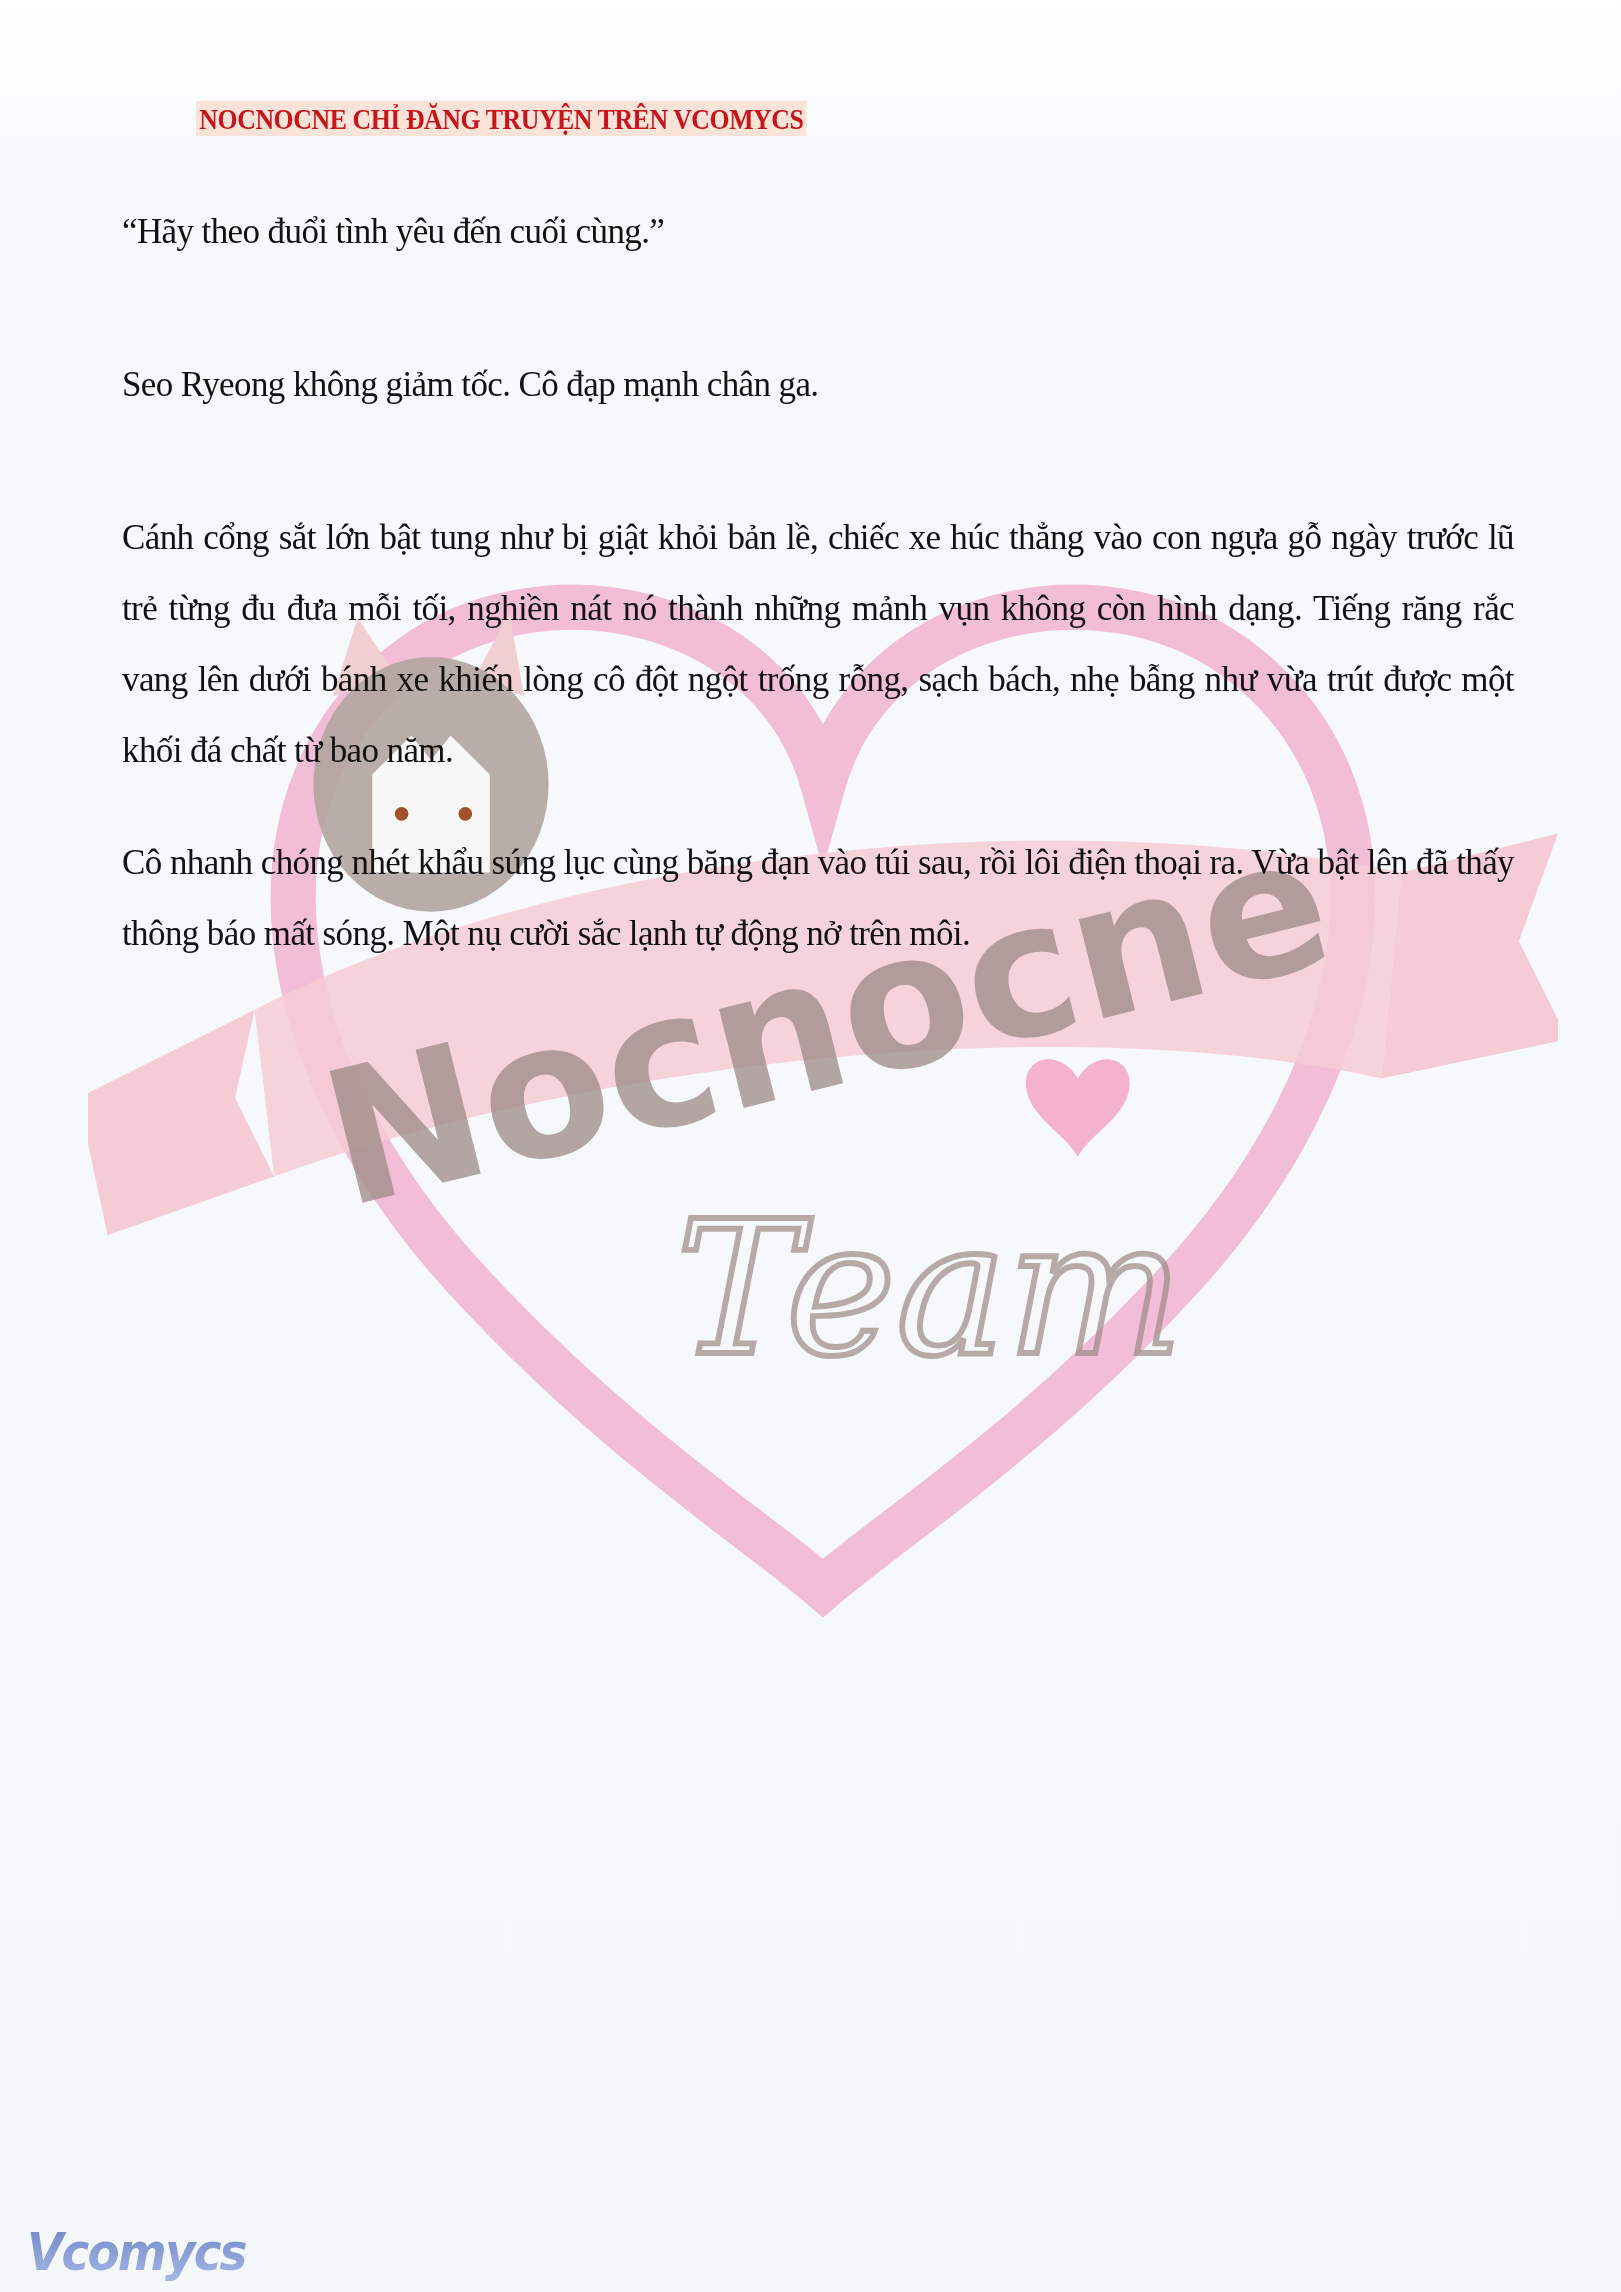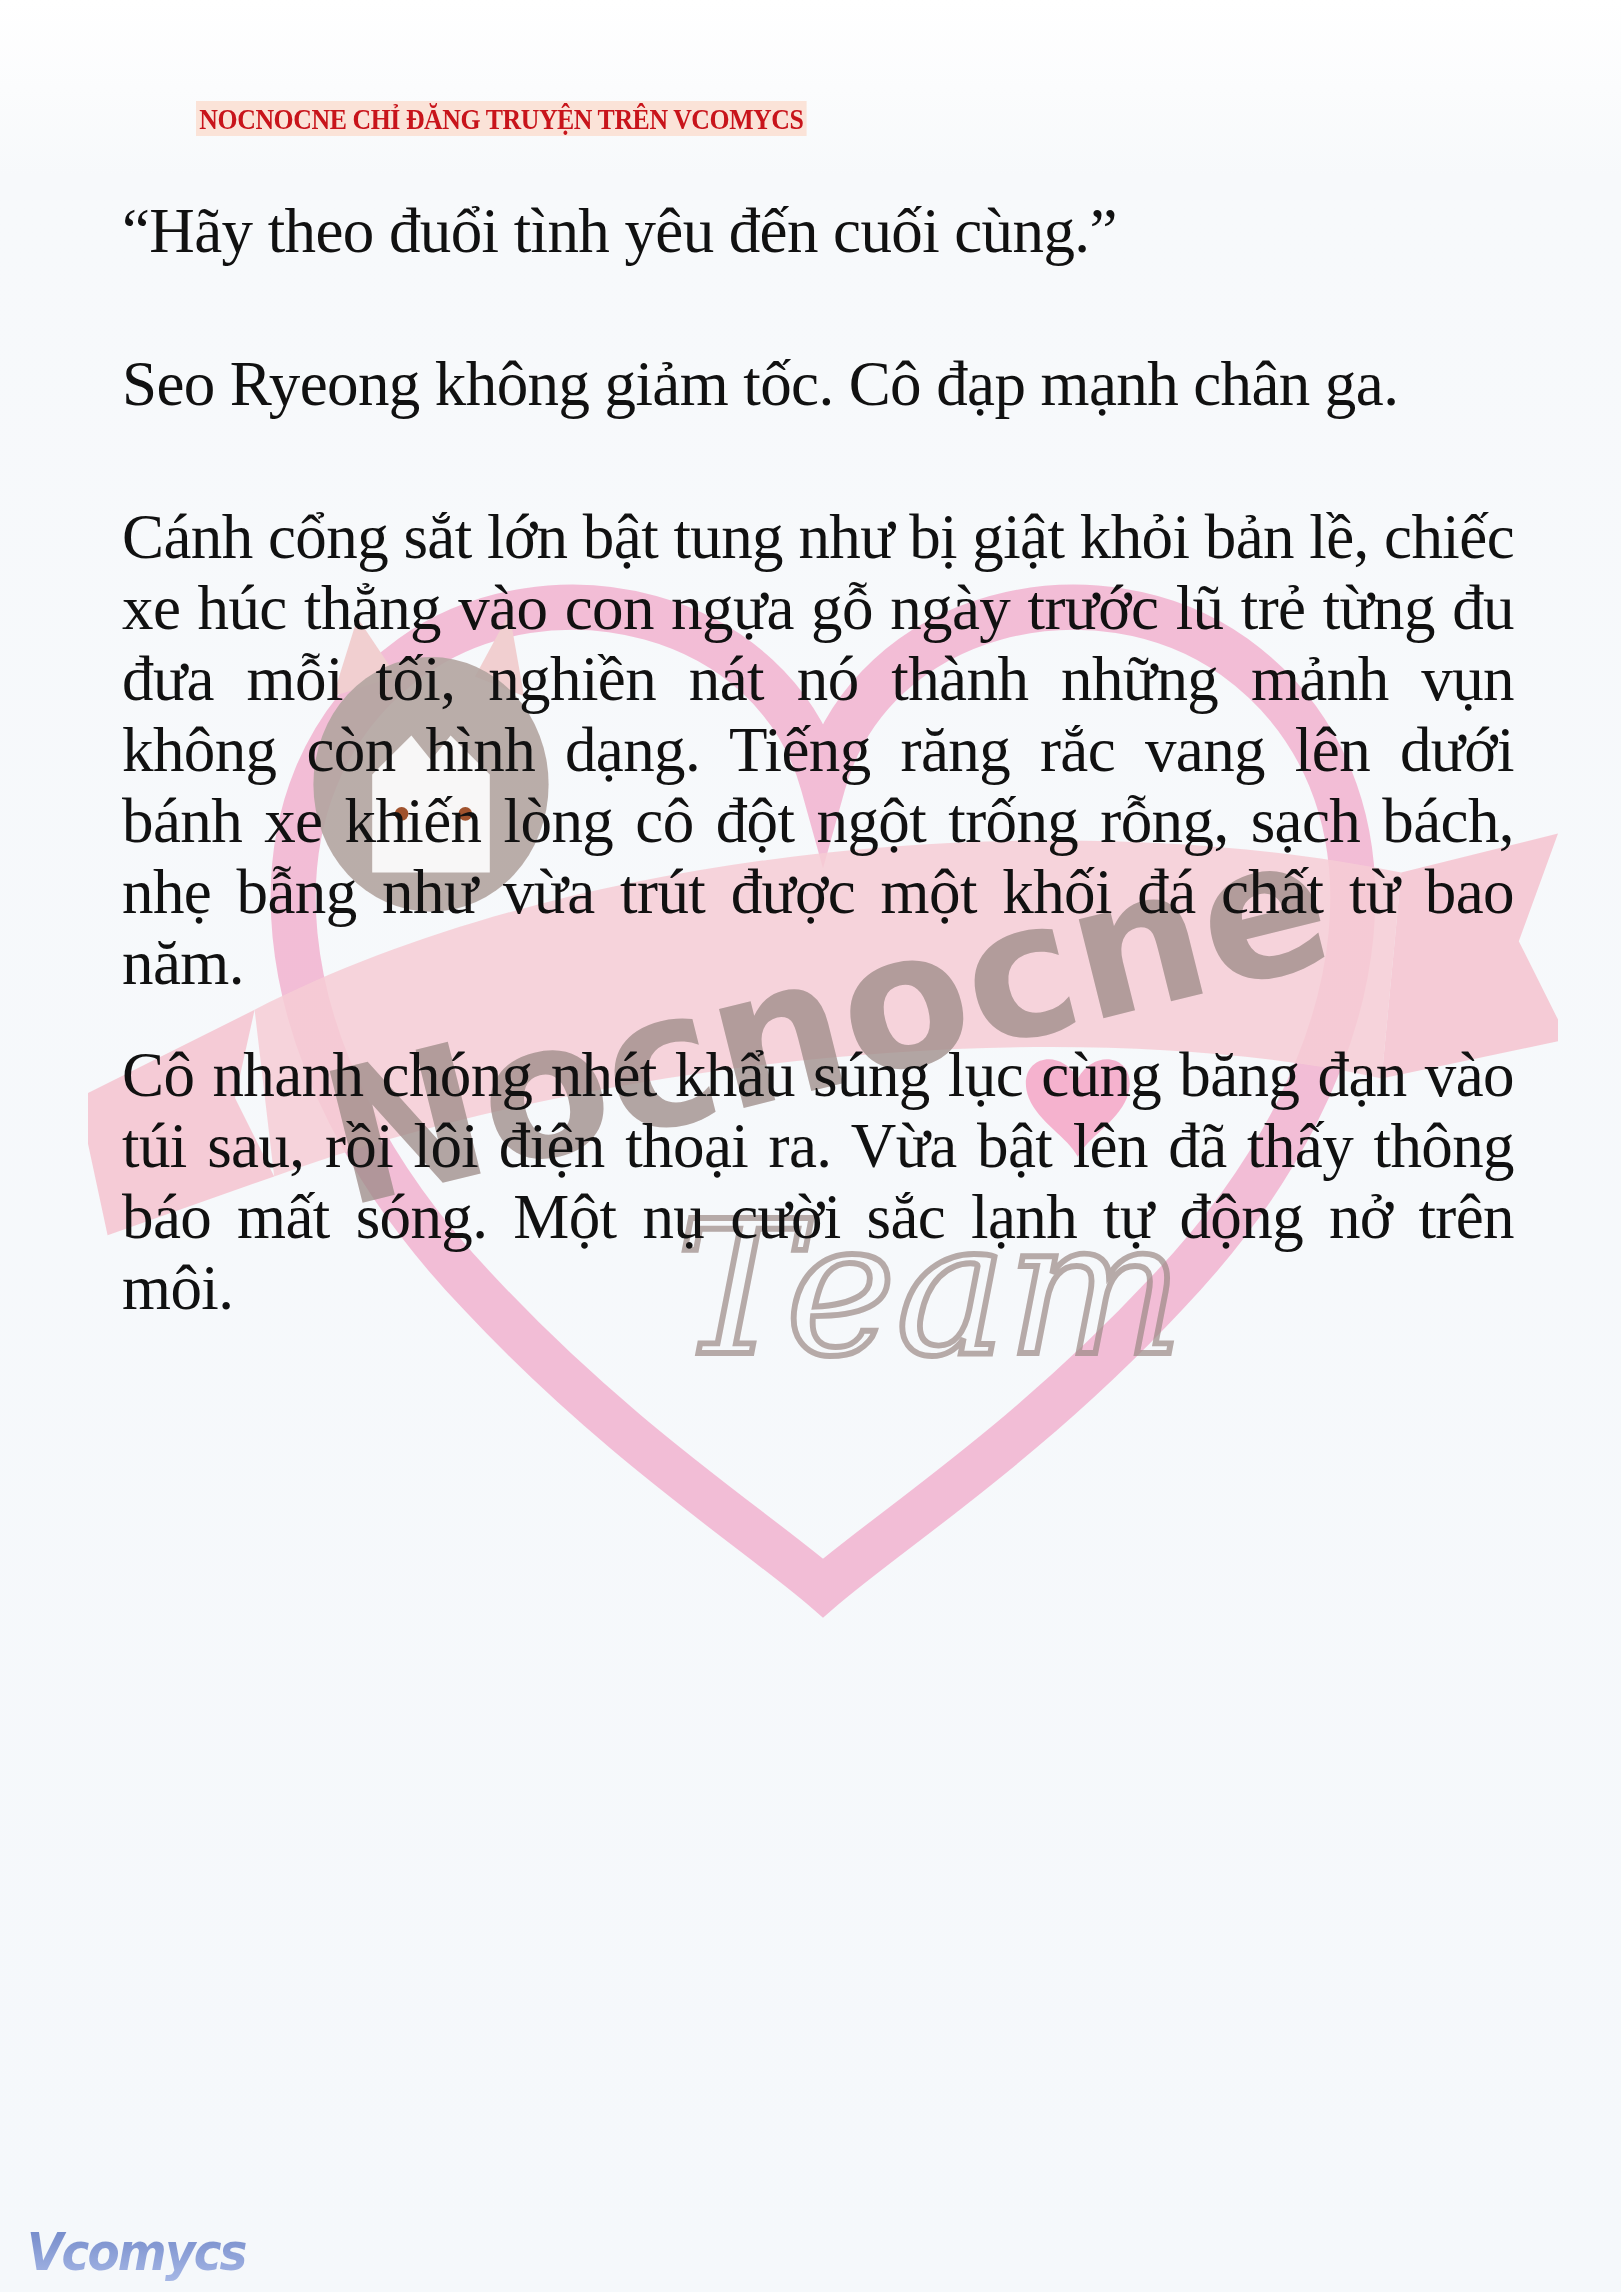--- a/index.html
+++ b/index.html
@@ -51,21 +51,21 @@
     .content {
       position: absolute;
       left: 122px;
       top: 196px;
       width: 1392px;
       z-index: 2;
       color: #111;
     }
     .para {
       margin: 0;
-      font-size: 63px;
+      font-size: 35px;
       line-height: 71px;
       text-align: justify;
       color: #111111;
       letter-spacing: -0.6px;
     }
     .para.italic {
       font-style: italic;
     }
     .gap { height: 41px; }
     .logo {

